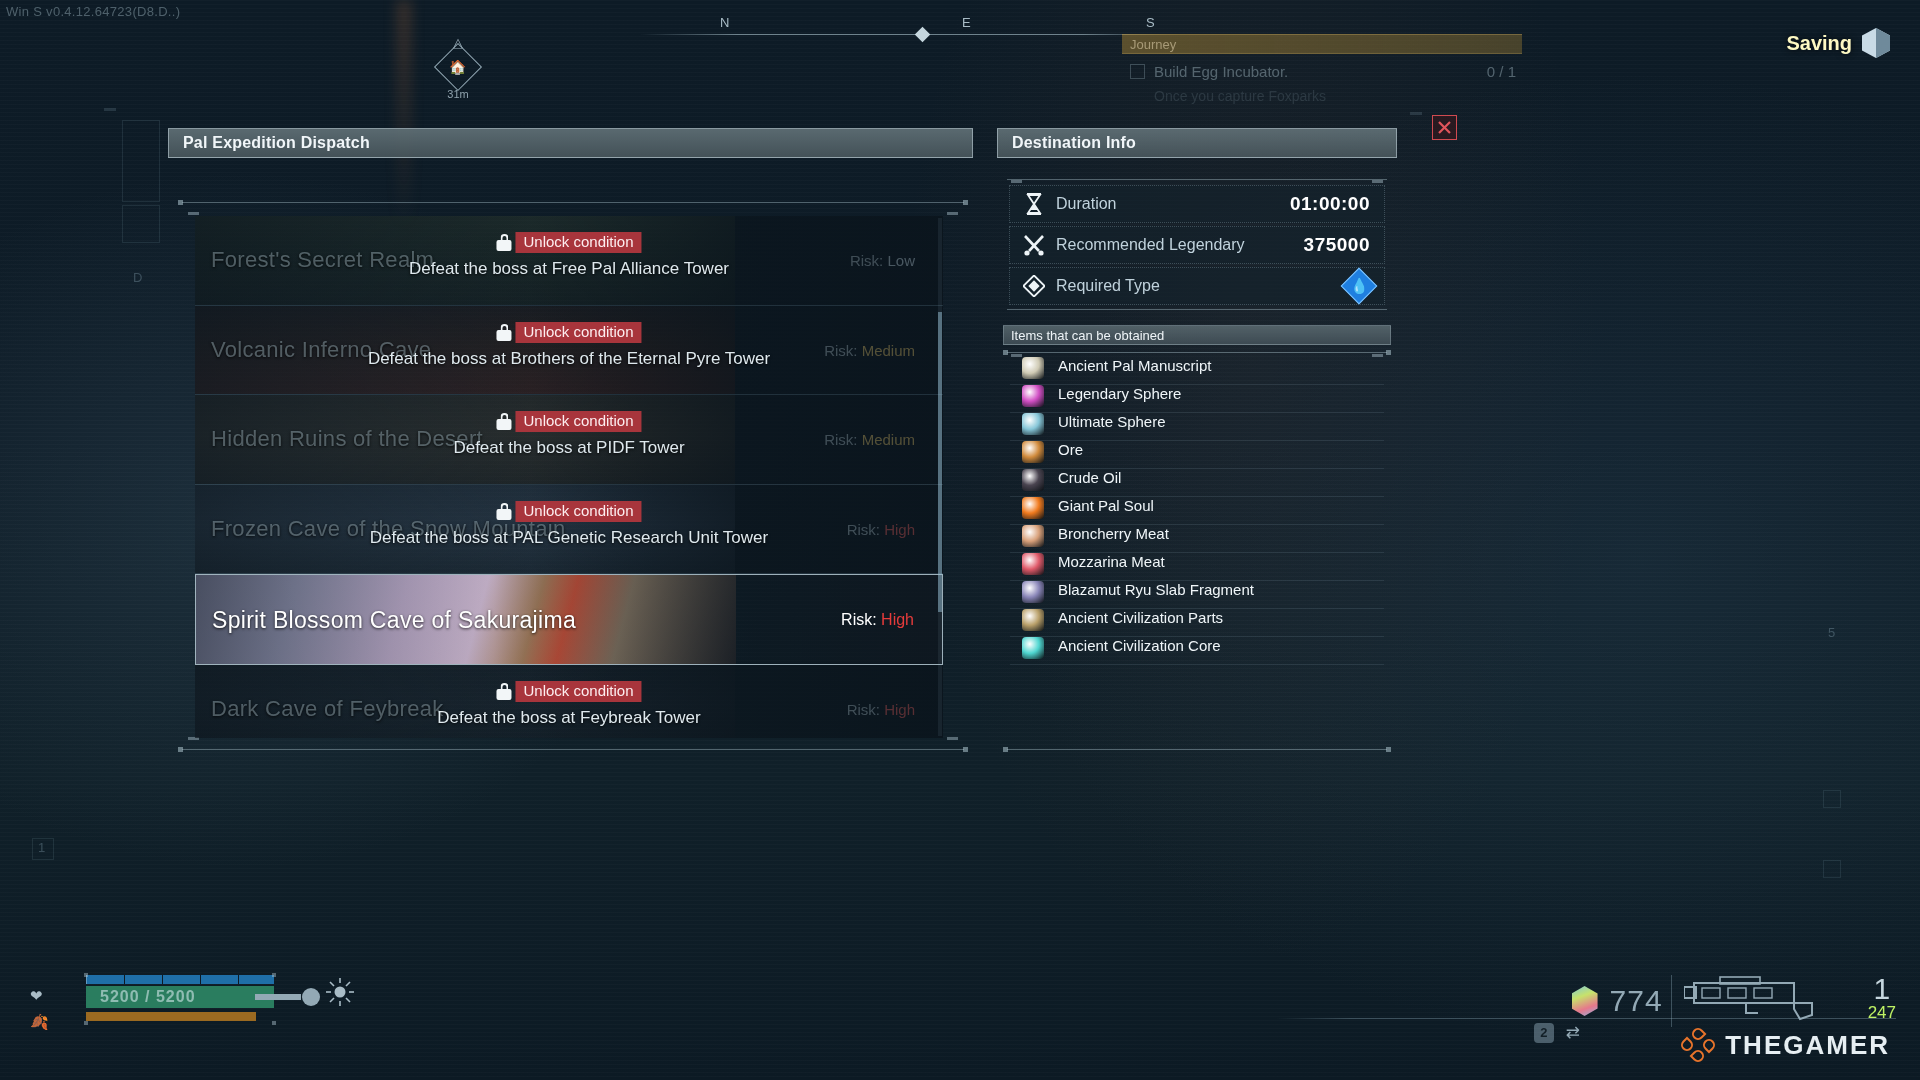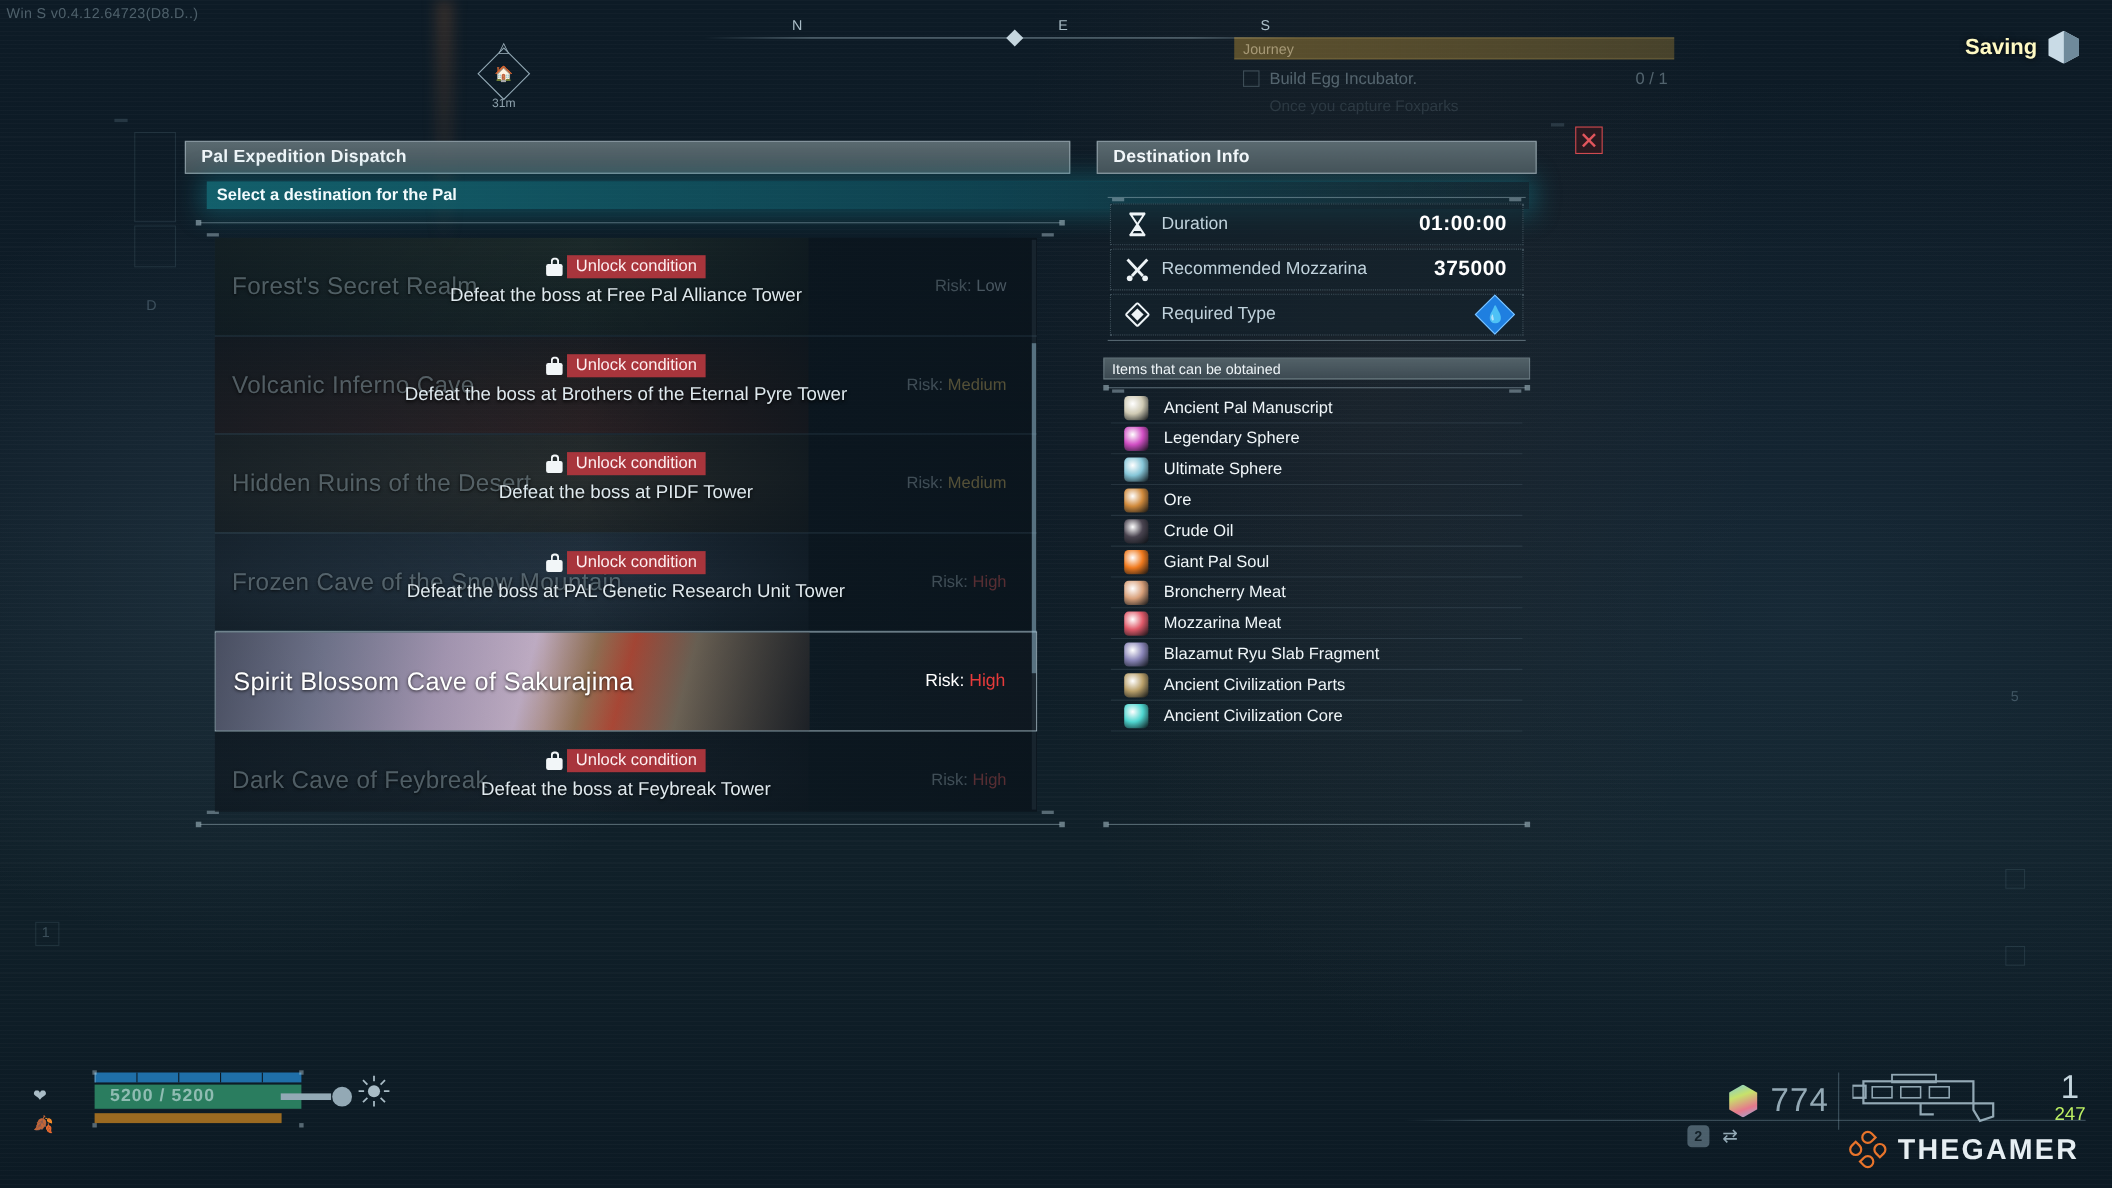--- a/index.html
+++ b/index.html
@@ -238,21 +238,21 @@
     position:absolute; left:1003px; top:325px; width:388px; height:20px;
     background: linear-gradient(180deg, rgba(96,112,118,.80), rgba(70,84,92,.80));
     border:1px solid rgba(180,200,210,.30);
     display:flex; align-items:center;
   }
   #itemsHeader span { margin-left:7px; font-size:13px; color:#eef4f7; }
 
   #itemsFrame { position:absolute; left:1003px; top:350px; width:388px; height:402px; }
   #itemsList { position:absolute; left:1010px; top:357px; width:374px; }
   .itemRow {
-    position:relative; height:28px; display:flex; align-items:center;
+    position:relative; height:28px; display:flex; align-items:flex-start;
     border-bottom:1px solid rgba(150,178,190,.13);
   }
   .itemIcon {
     width:22px; height:22px; margin-left:12px; flex:0 0 auto;
     border-radius:4px;
   }
   .itemName { margin-left:14px; font-size:15px; color:#f0f6f9; }
 
   
   #closeBtn {
@@ -386,23 +386,20 @@
       <div class="hexdark"></div>
   </div>
 </div>
 
 <div id="dialog">
 
   <div class="panelHeader" id="leftHeader">
     <span>Pal Expedition Dispatch</span>
   </div>
 
-  <div id="subHeader">
-    <span>Select a destination for the Pal</span>
-  </div>
 
   <div id="listFrame">
     <div class="frameTop"></div>
     <div class="frameBottom"></div>
     <div class="frameTickTL"></div>
       <div class="frameTickTR"></div>
     <div class="frameTickBL"></div>
       <div class="frameTickBR"></div>
     <div class="dashMark" style="left:10px;top:12px;"></div>
     <div class="dashMark" style="right:10px;top:12px;"></div>
@@ -519,21 +516,21 @@
         </div>
         <div class="infoRow" style="top: 49px;">
           <div class="infoIcon">
             <svg width="22" height="22" viewBox="0 0 22 22">
               <path d="M2 2 L16 17" stroke="#eef4f7" stroke-width="2.6"></path>
               <path d="M20 2 L6 17" stroke="#eef4f7" stroke-width="2.6"></path>
               <circle cx="4" cy="19" r="2.6" fill="#eef4f7"></circle>
               <circle cx="18" cy="19" r="2.6" fill="#eef4f7"></circle>
             </svg>
           </div>
-          <div class="infoLabel">Recommended Mozzarina</div>
+          <div class="infoLabel">Recommended Legendary</div>
           <div class="infoValue">375000</div>
         </div>
         <div class="infoRow" style="top: 90px;">
           <div class="infoIcon">
             <svg width="22" height="22" viewBox="0 0 22 22">
               <rect x="3.5" y="3.5" width="15" height="15" transform="rotate(45 11 11)" fill="none" stroke="#eef4f7" stroke-width="1.8"></rect>
               <rect x="7" y="7" width="8" height="8" transform="rotate(45 11 11)" fill="#eef4f7"></rect>
             </svg>
           </div>
           <div class="infoLabel">Required Type</div>

